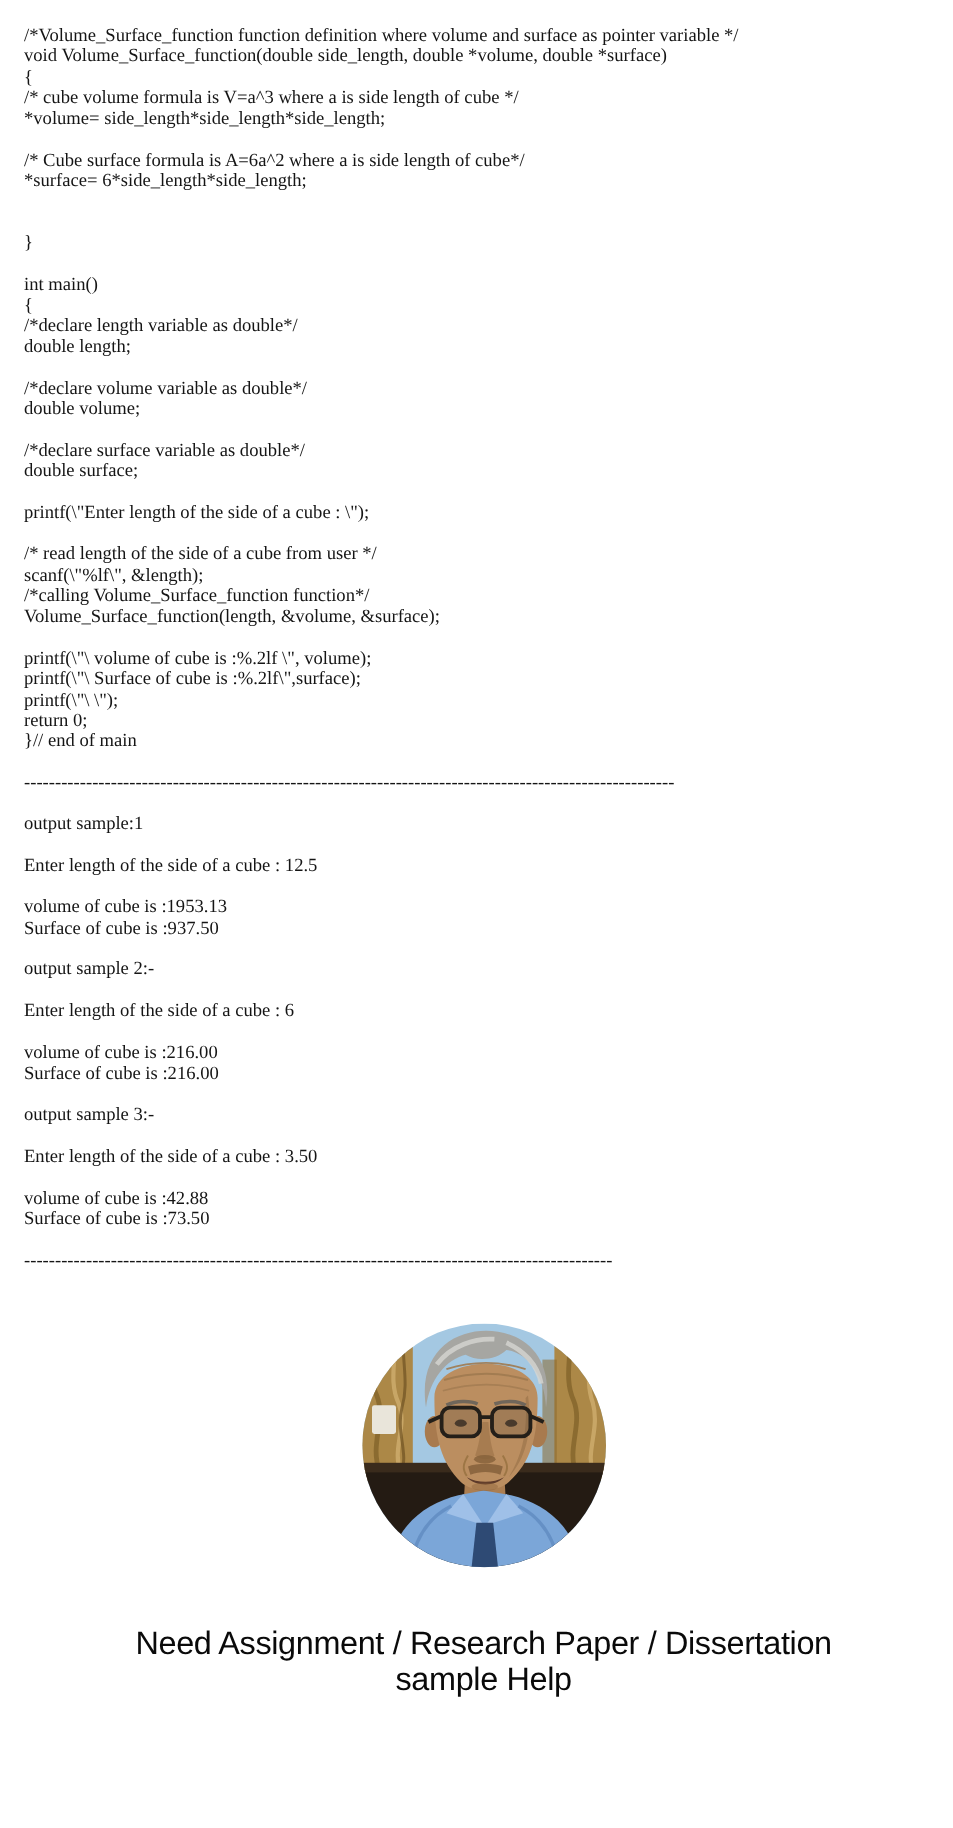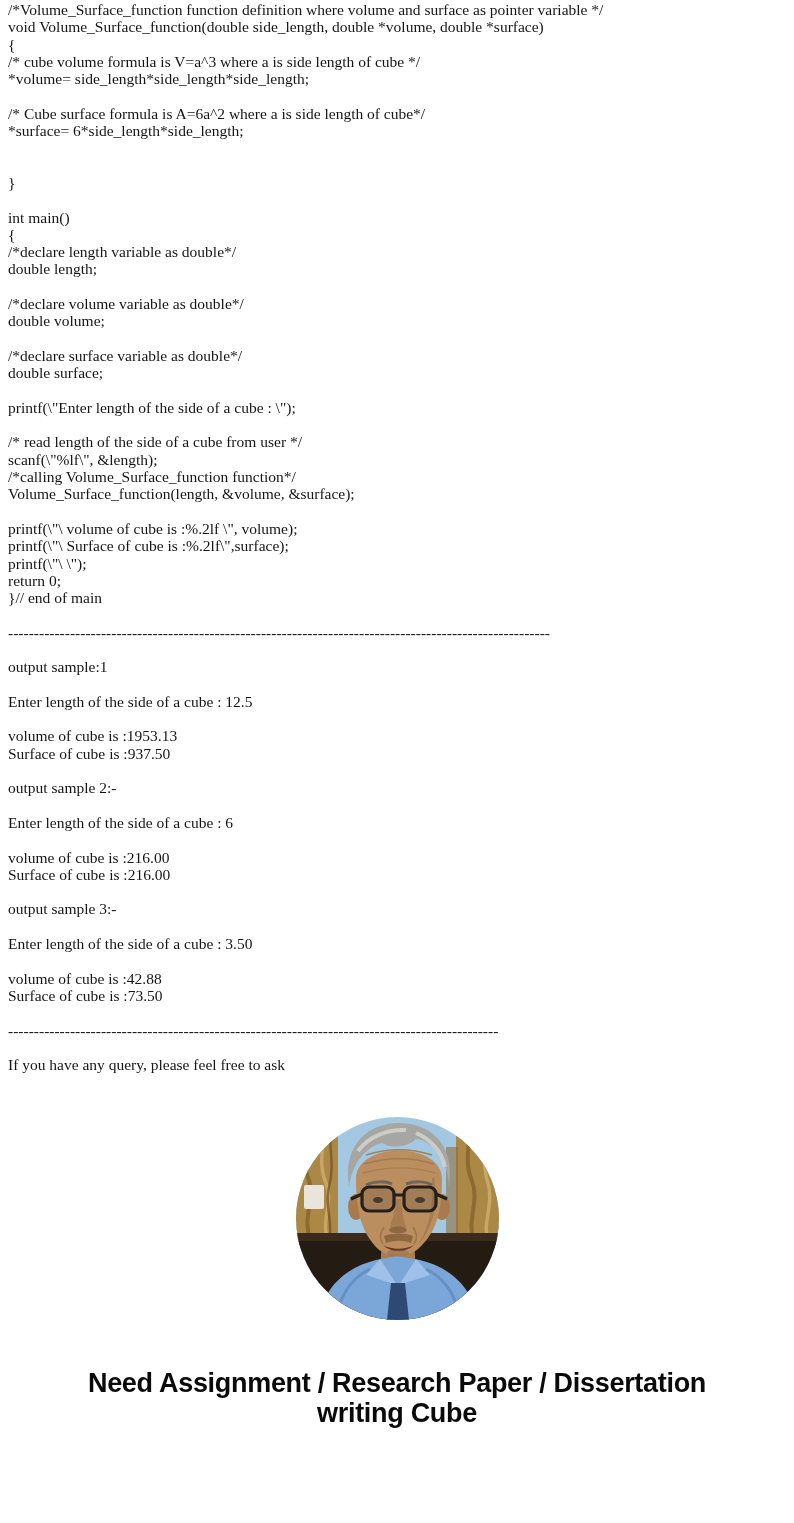--- a/index.html
+++ b/index.html
@@ -1,41 +1,41 @@
 <!DOCTYPE html>
 <html><head>
 <meta charset="utf-8">
 <style>
   html, body { margin: 0; padding: 0; background: #ffffff; }
   body {
     width: 794px; height: 1523px; overflow: hidden;
     font-family: "Liberation Serif", serif;
     color: #151515;
   }
-  .page { padding: 1px 8px 0 8px; }
+  .page { padding: 1px 8px 0 20px; margin-top: 20px; }
   .tblock {
     white-space: pre-wrap;
     font-size: 15.5px;
     line-height: 17.3px;
     word-break: normal;
   }
   .tblock + .tblock { margin-top: 17.3px; }
   .divider { overflow: hidden; white-space: nowrap; }
   .avatar-wrap {
     margin-top: 44px;
     height: 203px;
     display: flex;
     justify-content: center;
   }
   .avatar-wrap svg { display: block; }
   .footer {
     margin-top: 48px;
     text-align: center;
     font-family: "Liberation Sans", sans-serif;
-    font-weight: bold;
+    font-weight: normal;
     font-size: 27px;
     line-height: 30px;
     color: #0a0a0a;
     letter-spacing: -0.3px;
   }
 </style>
 </head>
 <body>
 
 <div class="page">
@@ -94,21 +94,20 @@
 
 output sample 3:-
 
 Enter length of the side of a cube : 3.50
 
 volume of cube is :42.88
 Surface of cube is :73.50</div>
 
   <div class="tblock divider">-----------------------------------------------------------------------------------------------</div>
 
-  <div class="tblock">If you have any query, please feel free to ask</div>
 
 
   <div class="avatar-wrap">
     <svg width="203" height="203" viewBox="0 0 203 203">
       <defs>
         <clipPath id="avc">
             <circle cx="101.5" cy="101.5" r="101.5"></circle>
           </clipPath>
       </defs>
       <g clip-path="url(#avc)">
@@ -182,16 +181,16 @@
           <path d="M140,77 L151,82" fill="none"></path>
         </g>
         <ellipse cx="82" cy="83" rx="5" ry="3" fill="#3a2f25" opacity="0.85"></ellipse>
         <ellipse cx="124" cy="83" rx="5" ry="3" fill="#3a2f25" opacity="0.85"></ellipse>
       </g>
     </svg>
   </div>
 
   <div class="footer">
     <div>Need Assignment / Research Paper / Dissertation</div>
-    <div>writing Cube</div>
+    <div>sample Help</div>
   </div>
 
 </div>
 
 </body></html>

